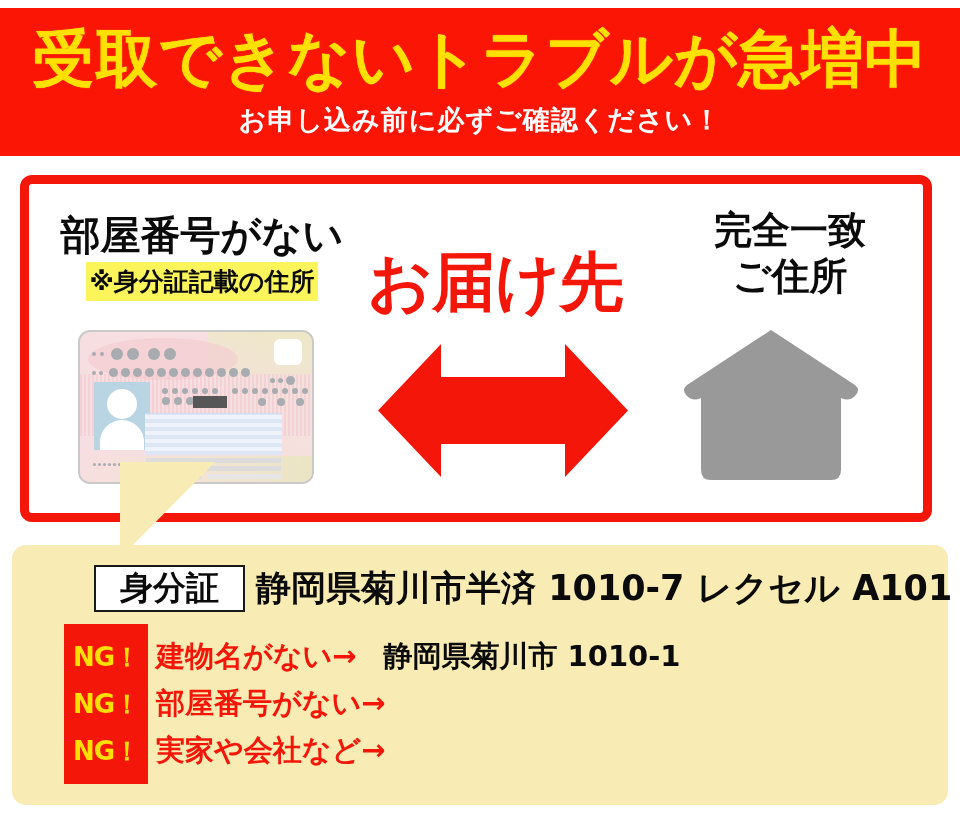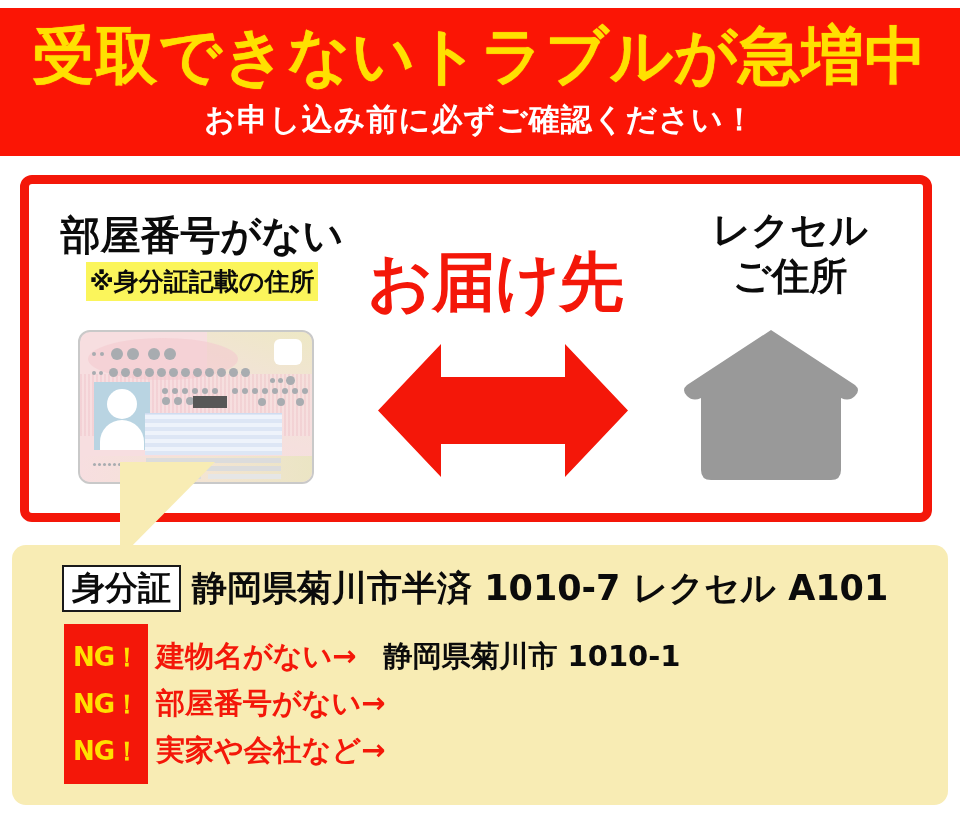--- a/index.html
+++ b/index.html
@@ -21,21 +21,21 @@
     color:#ffe000;
     font-size:62px;
     font-weight:bold;
     letter-spacing:1px;
     line-height:1.05;
     white-space:nowrap;
     text-shadow:0 0 1px #ffe000;
   }
   #banner-sub{
     color:#ffffff;
-    font-size:31px;
+    font-size:27px;
     font-weight:bold;
     letter-spacing:1px;
     margin-top:10px;
     white-space:nowrap;
   }
 
   
   #compare-box{
     position:absolute;left:20px;top:175px;width:912px;height:347px;
     border:9px solid #f41709;
@@ -160,23 +160,24 @@
     z-index:4;
   }
   #id-example-row{
     position:absolute;left:62px;top:565px;display:flex;align-items:center;z-index:6;
   }
   #id-badge{
     background:#ffffff;
     border:2px solid #1a1a1a;
     color:#0b0b0b;
     font-size:33px;font-weight:bold;
-    padding:1px 8px;
+    padding:1px 24px;
     line-height:1.22;
     white-space:nowrap;
+    margin-left:32px;
   }
   #id-address{
     margin-left:11px;
     color:#0b0b0b;
     font-size:35px;font-weight:bold;
     white-space:nowrap;
   }
 
   #ng-list{
     position:absolute;left:64px;top:638px;z-index:6;
@@ -218,21 +219,21 @@
 <div id="compare-box"></div>
 
 <div id="applicant-label">
   <div id="applicant-title">部屋番号がない</div>
   <div id="applicant-note">※身分証記載の住所</div>
 </div>
 
 <div id="match-text">お届け先</div>
 
 <div id="dest-label">
-  <div>レクセル</div>
+  <div>完全一致</div>
   <div>ご住所</div>
 </div>
 
 <div id="id-card">
   <div class="card-tint-green"></div>
   <div class="card-band"></div>
   <div class="card-blob"></div>
   <div class="card-tint-bottom"></div>
   <div class="card-hole"></div>
 

